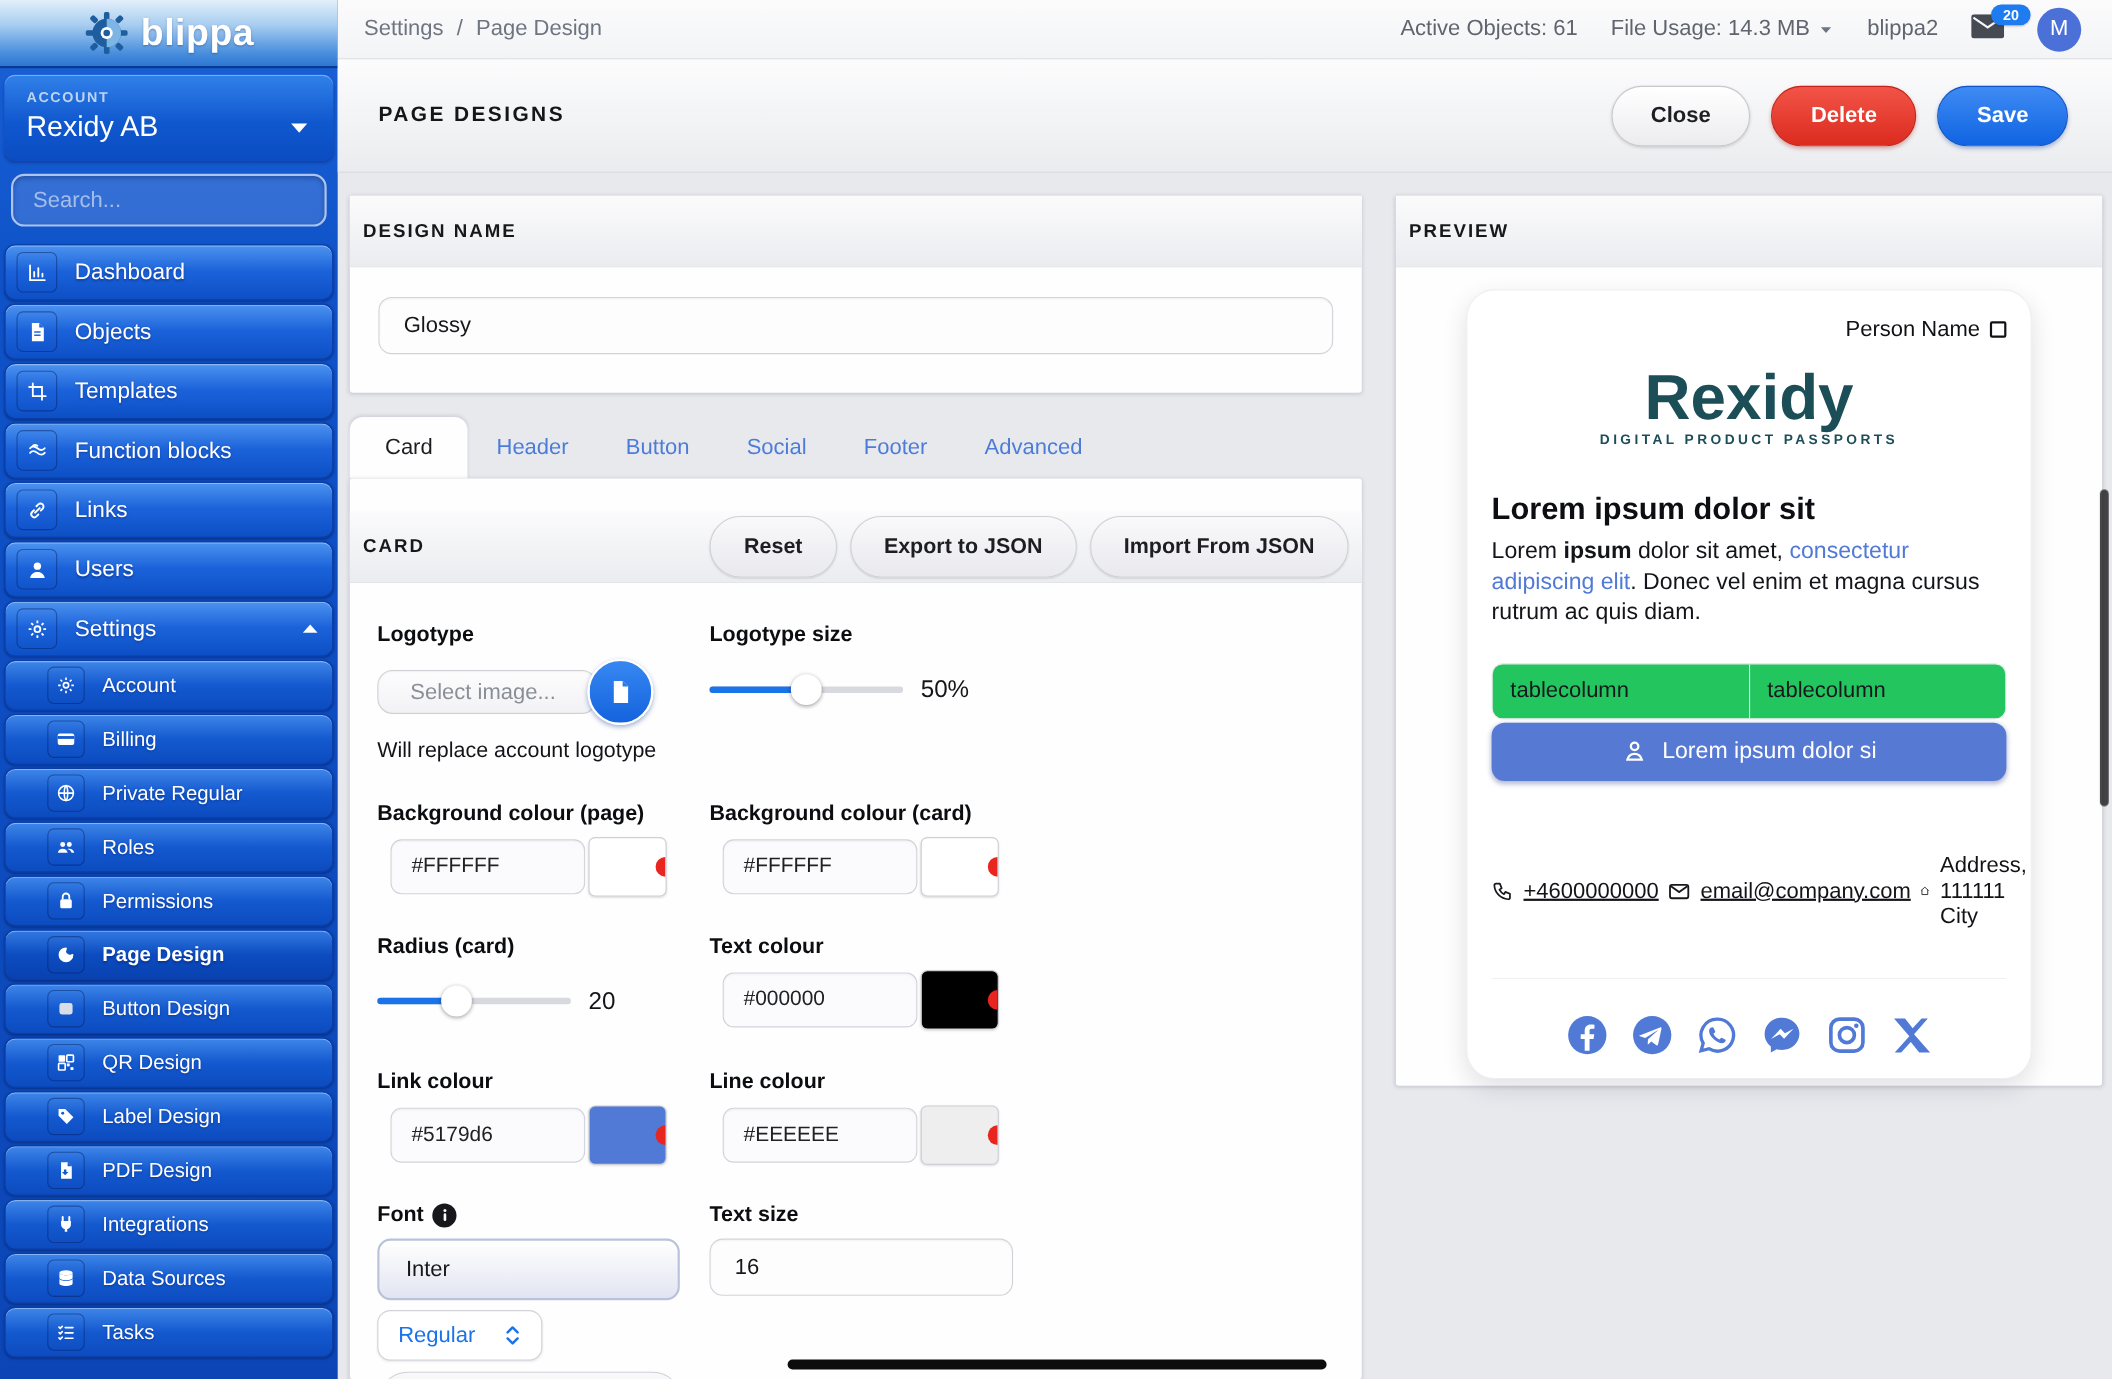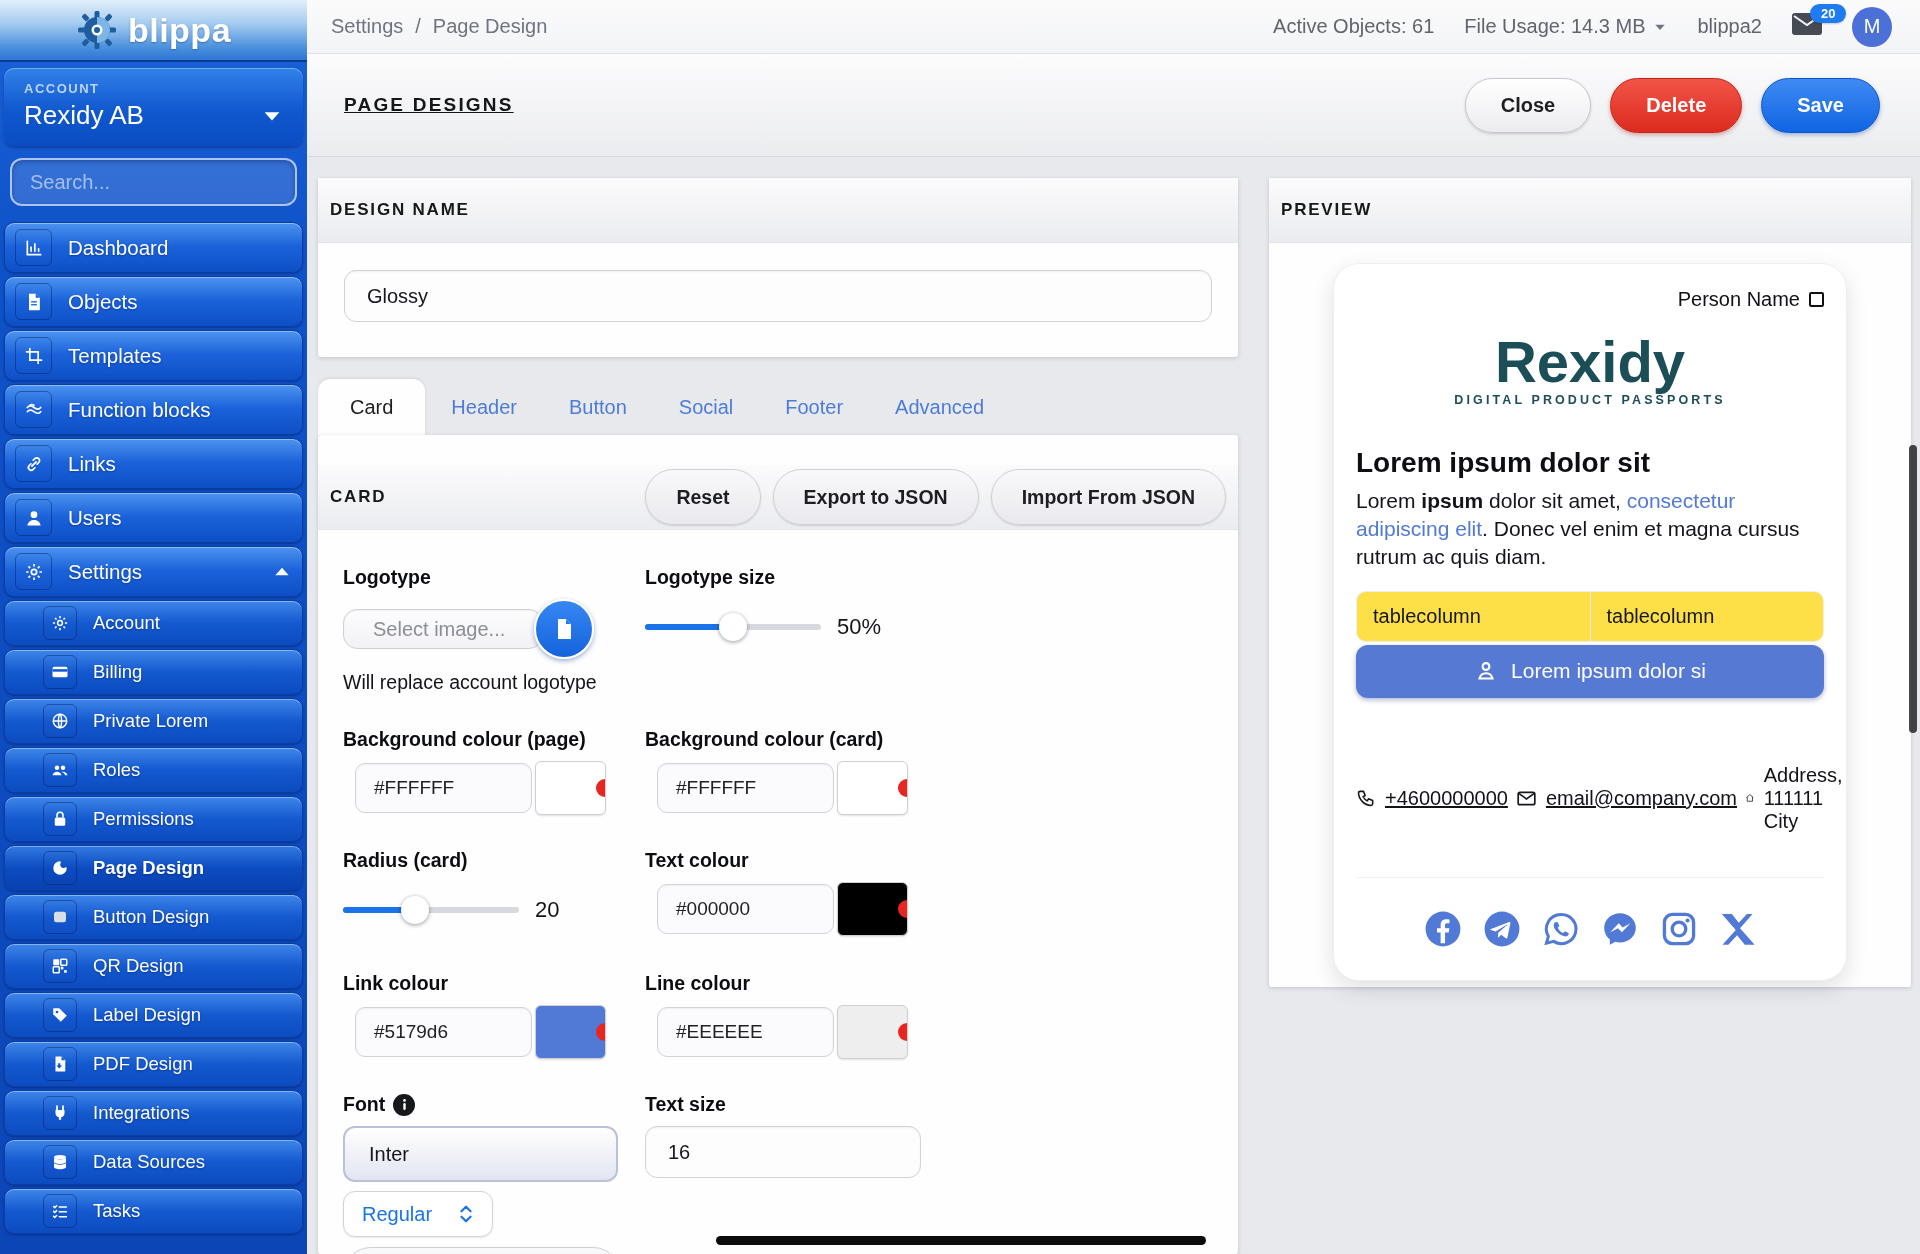--- a/index.html
+++ b/index.html
@@ -52,21 +52,21 @@
   .topbar-right { margin-left:auto; display:flex; align-items:center; gap:30px; color:#5f646e; font-size:20px; }
   .fu { display:flex; align-items:center; gap:8px; cursor:pointer; }
   .mail-wrap { position:relative; cursor:pointer; }
   .mail-badge { position:absolute; top:-9px; left:18px; background:#1f7bf0; color:#fff; font-size:13px;
     font-weight:700; border-radius:11px; padding:2px 11px; box-shadow:0 1px 2px rgba(0,0,0,.2); }
   .avatar { width:40px; height:40px; border-radius:50%; background:#4b71d8; color:#fff; font-size:20px;
     display:flex; align-items:center; justify-content:center; cursor:pointer; }
 
   .page-header { height:103px; flex:0 0 103px; display:flex; align-items:center; padding:0 40px 0 37px;
     background:linear-gradient(180deg,#fcfcfd,#ebecef); border-bottom:1px solid #d8d9de; }
-  .page-title { font-size:19px; font-weight:700; letter-spacing:2.2px; color:#15161a;text-decoration:underline; }
+  .page-title { font-size:19px; font-weight:700; letter-spacing:2.2px; color:#15161a; }
   .ph-buttons { margin-left:auto; display:flex; gap:19px; }
   .pill { height:55px; border-radius:28px; padding:0 35px; font-size:20px; font-weight:600; cursor:pointer;
     display:flex; align-items:center; justify-content:center;
     font-family:"Liberation Sans","DejaVu Sans",sans-serif; }
   .pill.light { background:linear-gradient(180deg,#ffffff,#ececf0); border:1px solid #c7c8cd; color:#1e1f23;
     box-shadow:0 1px 3px rgba(0,0,0,.18); }
   .pill.red { background:linear-gradient(180deg,#f25447,#dc2b1f); border:1px solid #c2241a; color:#fff;
     box-shadow:0 2px 4px rgba(150,20,10,.35); }
   .pill.blue { background:linear-gradient(180deg,#3f8bf4,#1064e2); border:1px solid #0d55c6; color:#fff;
     box-shadow:0 2px 4px rgba(10,60,150,.35); }
@@ -146,22 +146,22 @@
     box-shadow:0 8px 22px rgba(20,20,40,.12); padding:24px 22px 0; position:relative; }
   .person-row { display:flex; justify-content:flex-end; align-items:center; gap:9px;
     font-size:20px; color:#101114; }
   .sq-icon { width:15px; height:15px; border:2px solid #101114; border-radius:2px; }
   .rx-logo { text-align:center; margin-top:22px; color:#1c4e58; }
   .rx-name { font-size:58px; font-weight:600; letter-spacing:0; line-height:1; }
   .rx-sub { font-size:12.5px; font-weight:600; letter-spacing:3.1px; margin-top:2px; }
   .pv-h1 { font-size:28px; font-weight:700; color:#0d0e11; margin-top:40px; }
   .pv-para { font-size:21px; line-height:1.33; color:#14151a; margin-top:8px; }
   .pv-para .lnk { color:#5179d6; cursor:pointer; }
-  .pv-table { display:flex; margin-top:20px; border:1px solid #ececee; border-radius:10px;
-    background:#fde047; overflow:hidden; }
+  .pv-table { display:flex; margin-top:32px; border:1px solid #ececee; border-radius:10px;
+    background:#22c55e; overflow:hidden; }
   .pv-td { flex:1; padding:13px 16px; font-size:20px; color:#17181c; }
   .pv-td + .pv-td { border-left:1px solid #ececee; }
   .pv-btn { margin-top:3px; height:53px; border-radius:12px; background:#5679d4; color:#fff; font-size:21px;
     display:flex; align-items:center; justify-content:center; gap:13px; cursor:pointer;
     box-shadow:0 2px 5px rgba(30,50,120,.35); }
   .contact { margin-top:66px; display:flex; flex-direction:row; align-items:center; gap:8px;
     font-size:20px; color:#121317; }
   .c-line { display:flex; align-items:center; gap:9px; }
   .c-line.ul { text-decoration:underline; cursor:pointer; }
   .socials { margin-top:44px; border-top:1px solid #f2f2f4; padding-top:32px;
@@ -300,21 +300,21 @@
           </span>
         <span class="nlabel">Billing</span>
       </div>
       <div class="nitem sub">
         <span class="ibox">
             <svg width="18" height="18" viewBox="0 0 24 24" fill="none" stroke="currentColor" stroke-width="1.9">
               <circle cx="12" cy="12" r="9"></circle>
               <path d="M3 12h18M12 3c2.8 2.6 2.8 15.4 0 18-2.8-2.6-2.8-15.4 0-18z"></path>
             </svg>
           </span>
-        <span class="nlabel">Private Lorem</span>
+        <span class="nlabel">Private Regular</span>
       </div>
       <div class="nitem sub">
         <span class="ibox">
             <svg width="18" height="18" viewBox="0 0 24 24" fill="currentColor">
               <circle cx="8" cy="9" r="3"></circle>
               <circle cx="16" cy="9" r="3"></circle>
               <path d="M2 19c.8-3.2 3-4.8 6-4.8s5.2 1.6 6 4.8z"></path>
               <path d="M13.5 14.6c2.6.2 4.6 1.7 5.3 4.4h3.2c-.8-3.2-3-4.8-6-4.8-.9 0-1.7.1-2.5.4z"></path>
             </svg>
           </span>

